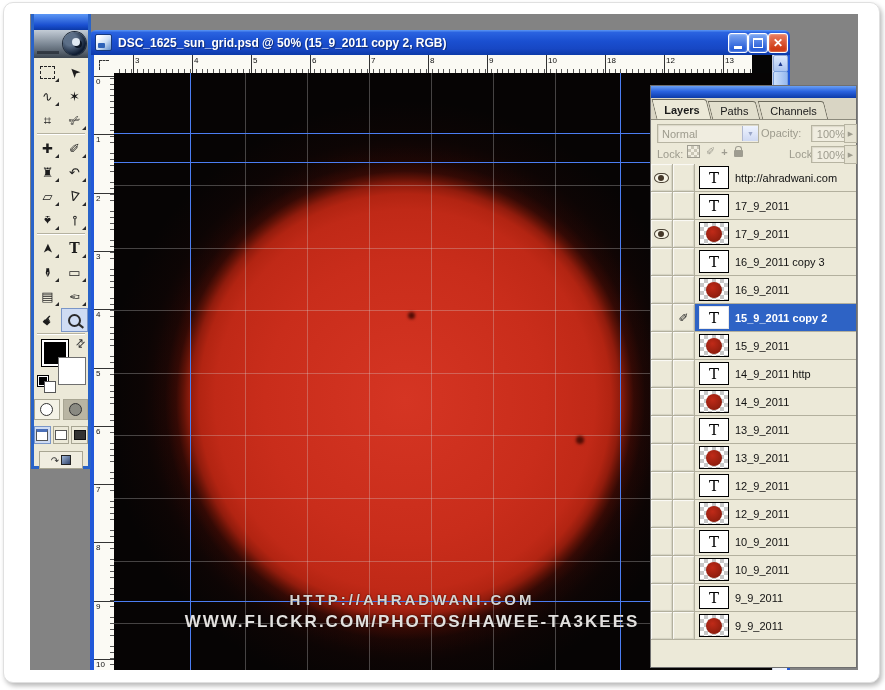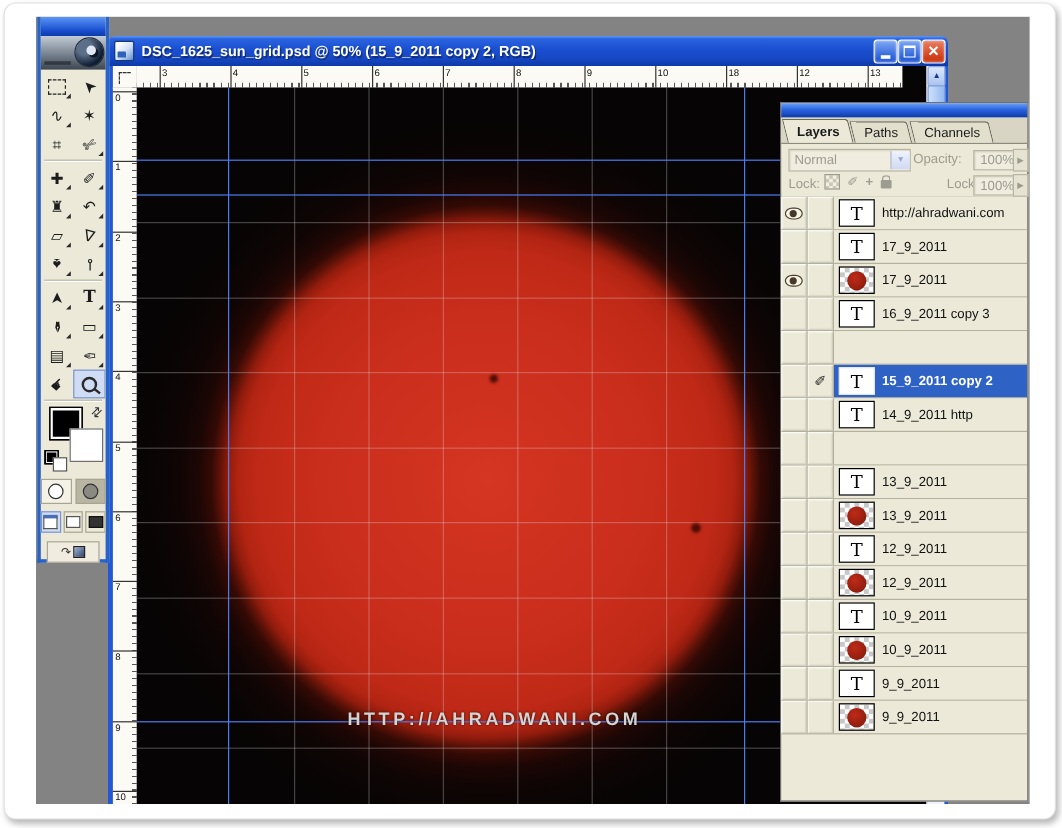--- a/index.html
+++ b/index.html
@@ -242,20 +242,21 @@
             <div class="gridline-h" style="top: 488px;"></div>
             <div class="gridline-h" style="top: 550px;"></div>
             <div class="guide-v" style="left: 76px; background: rgb(75, 125, 242);"></div>
             <div class="guide-v" style="left: 506px; background: rgb(75, 125, 242);"></div>
             <div class="guide-h" style="top: 60px; background: rgb(75, 125, 242);"></div>
             <div class="guide-h" style="top: 89px; background: rgb(75, 125, 242);"></div>
             <div class="guide-h" style="top: 528px; background: rgb(75, 125, 242);"></div>
             <div class="sunspot" style="left: 294px; top: 239px; width: 7px; height: 7px;"></div>
             <div class="sunspot" style="left: 462px; top: 363px; width: 8px; height: 8px;"></div>
             <div class="watermark wm1">HTTP://AHRADWANI.COM</div>
+            <div class="watermark wm2">WWW.FLICKR.COM/PHOTOS/HAWEE-TA3KEES</div>
           </div>
         <div class="vscroll">
           <div class="up">▲</div>
           <div class="thumb"></div>
         </div>
       </div>
     </div>
 
     <div class="toolbox">
       <div class="tb-title"></div>
@@ -456,42 +457,58 @@
             <div class="lcell"></div>
             <div class="lcell"></div>
             <div class="lmain">
               <div class="lthumb text">T</div>
               <div class="lname">16_9_2011 copy 3</div>
             </div>
           </div>
           <div class="lrow">
             <div class="lcell"></div>
             <div class="lcell"></div>
+            <div class="lmain">
+              <div class="lthumb image"></div>
+              <div class="lname">16_9_2011</div>
+            </div>
           </div>
           <div class="lrow sel">
             <div class="lcell"></div>
             <div class="lcell">
               <div class="brush-g">✐</div>
             </div>
             <div class="lmain">
               <div class="lthumb text">T</div>
               <div class="lname">15_9_2011 copy 2</div>
             </div>
           </div>
           <div class="lrow">
             <div class="lcell"></div>
             <div class="lcell"></div>
             <div class="lmain">
+              <div class="lthumb image"></div>
+              <div class="lname">15_9_2011</div>
+            </div>
+          </div>
+          <div class="lrow">
+            <div class="lcell"></div>
+            <div class="lcell"></div>
+            <div class="lmain">
               <div class="lthumb text">T</div>
               <div class="lname">14_9_2011 http</div>
             </div>
           </div>
           <div class="lrow">
             <div class="lcell"></div>
             <div class="lcell"></div>
+            <div class="lmain">
+              <div class="lthumb image"></div>
+              <div class="lname">14_9_2011</div>
+            </div>
           </div>
           <div class="lrow">
             <div class="lcell"></div>
             <div class="lcell"></div>
             <div class="lmain">
               <div class="lthumb text">T</div>
               <div class="lname">13_9_2011</div>
             </div>
           </div>
           <div class="lrow">

